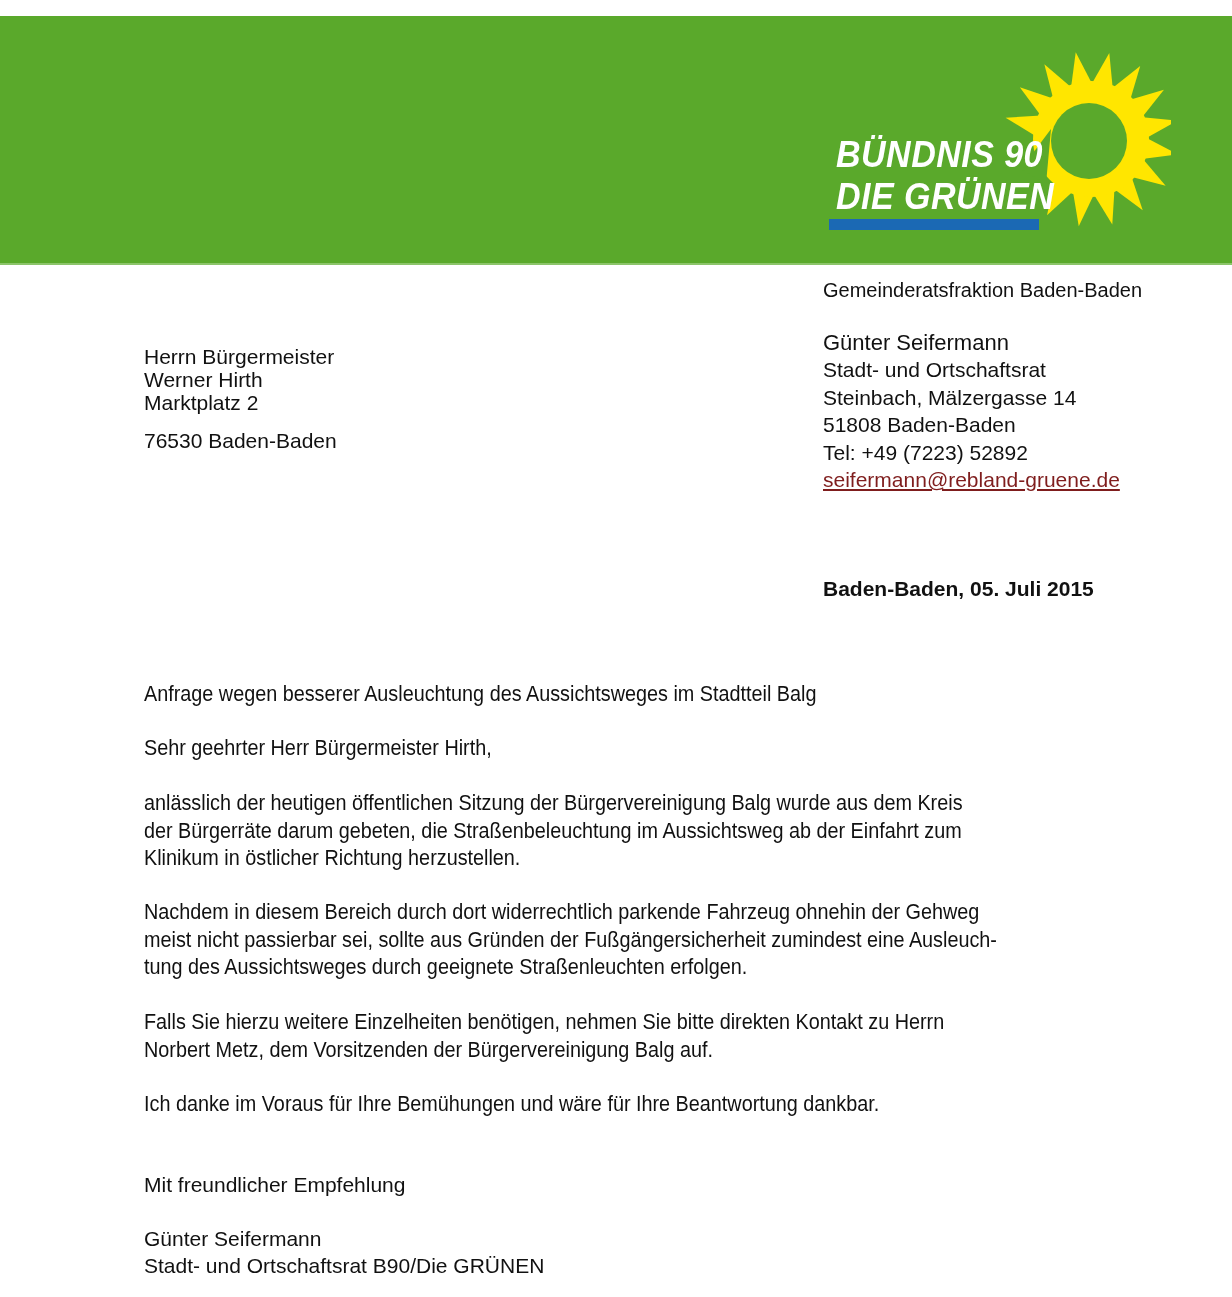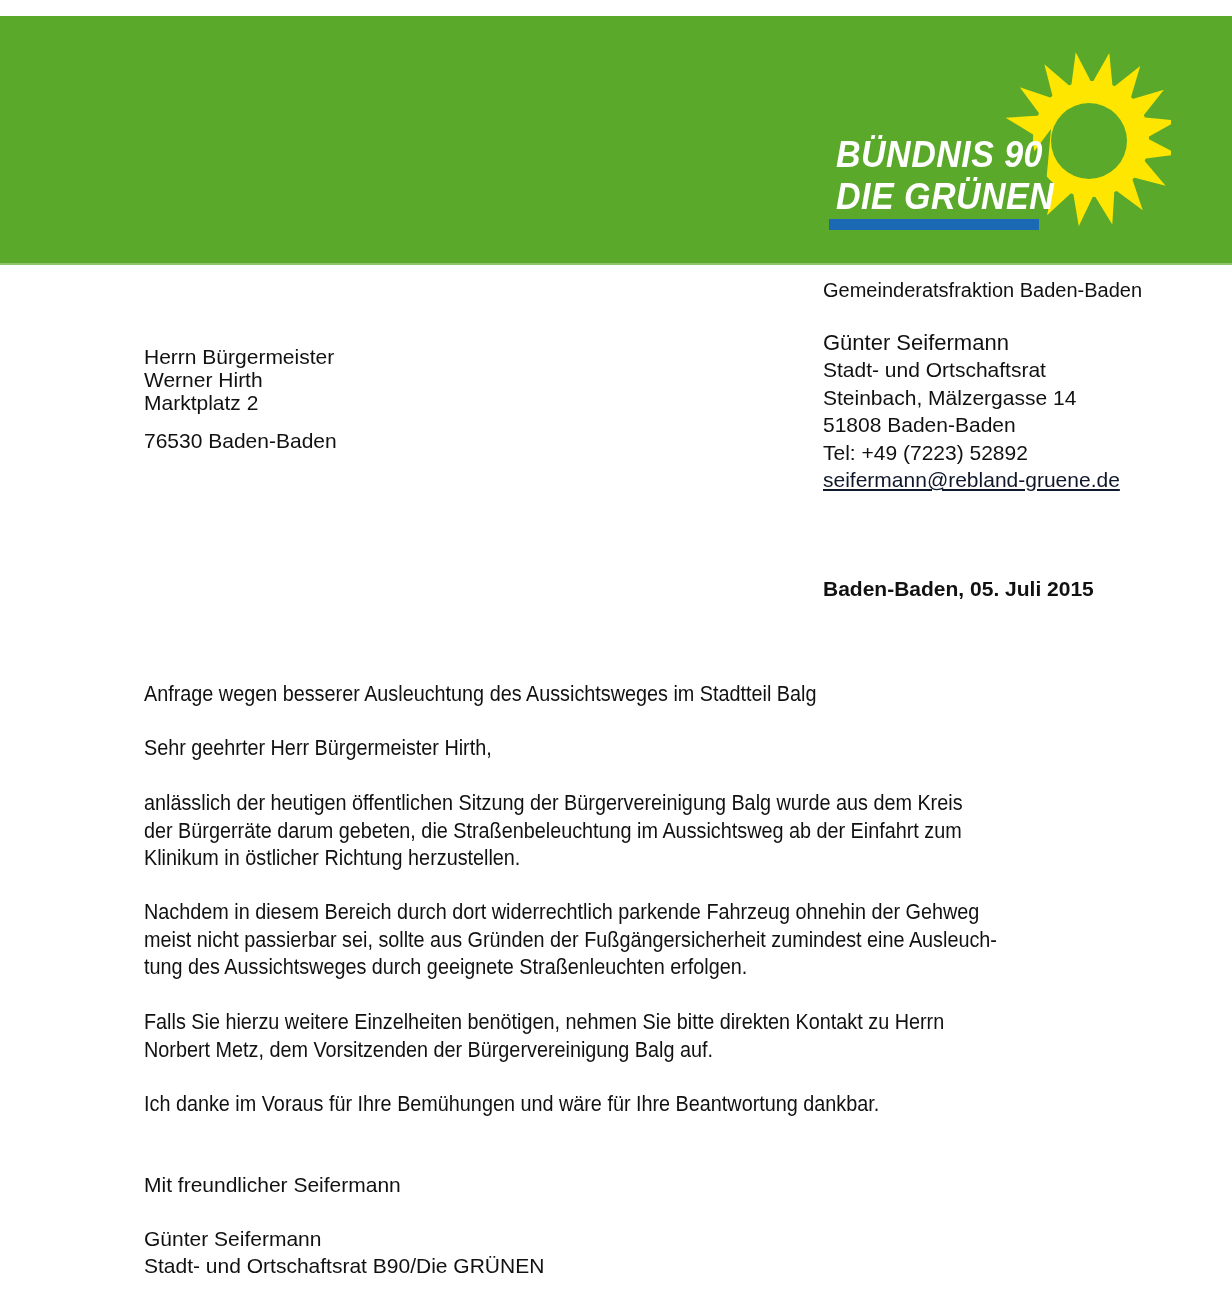--- a/index.html
+++ b/index.html
@@ -25,21 +25,21 @@
     .logo-bar {
       position: absolute; left: 3px; top: 175px; width: 210px; height: 11px; background: #1b69b4;
     }
     .sunflower { position: absolute; left: 170px; top: 0; width: 175px; height: 185px; }
     .t { position: absolute; white-space: nowrap; font-size: 21px; line-height: 27px; }
     .cond { transform: scaleX(0.90); transform-origin: left top; }
     .sender-org { left: 823px; top: 277px; font-size: 20px; text-align: right; }
     .sender { left: 823px; top: 329px; }
     .sender div { height: 27.4px; }
     .sender .name { font-size: 22px; }
-    .link { color: #0f172a; text-decoration: underline; }
+    .link { color: #7f1d1d; text-decoration: underline; }
     .recipient { left: 144px; top: 345px; }
     .recipient div { height: 23px; line-height: 23px; }
     .date { left: 823px; top: 575px; font-weight: bold; }
     .subject { left: 144px; top: 680px; font-size: 22px; }
     .para { left: 144px; font-size: 22px; line-height: 27.5px; }
     .para div { height: 27.5px; }
   </style>
 </head>
 <body>
 
@@ -112,18 +112,18 @@
 
 <div class="t para cond" style="top:1008px">
   <div>Falls Sie hierzu weitere Einzelheiten benötigen, nehmen Sie bitte direkten Kontakt zu Herrn</div>
   <div>Norbert Metz, dem Vorsitzenden der Bürgervereinigung Balg auf.</div>
 </div>
 
 <div class="t para cond" style="top:1090px">
   <div>Ich danke im Voraus für Ihre Bemühungen und wäre für Ihre Beantwortung dankbar.</div>
 </div>
 
-<div class="t" style="left:144px; top:1171px; font-size:21px;">Mit freundlicher Seifermann</div>
+<div class="t" style="left:144px; top:1171px; font-size:21px;">Mit freundlicher Empfehlung</div>
 
 <div class="t" style="left:144px; top:1225px; font-size:21px;">
   <div>Günter Seifermann</div>
   <div>Stadt- und Ortschaftsrat B90/Die GRÜNEN</div>
 </div>
 
 </body></html>

